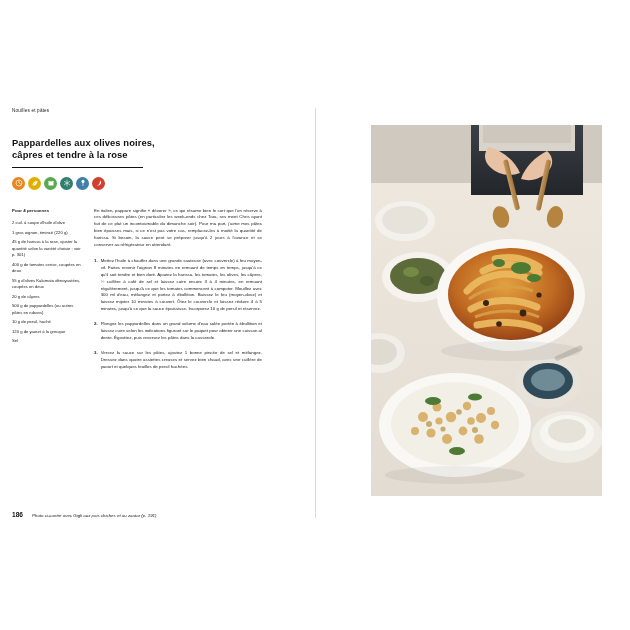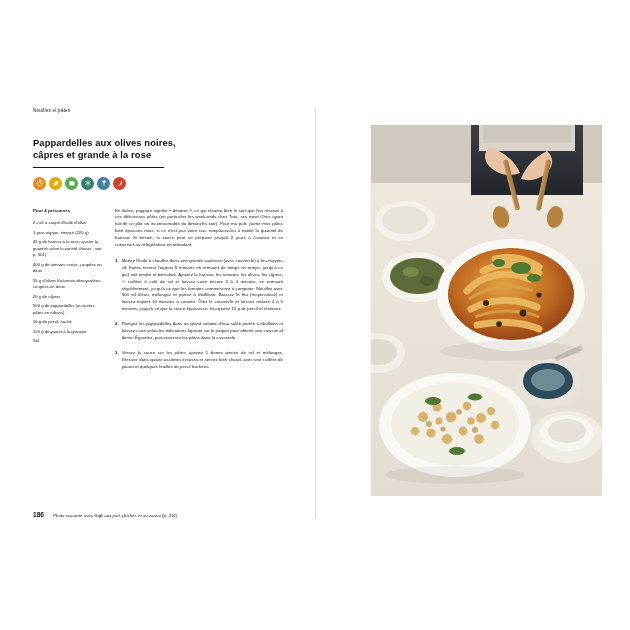--- a/index.html
+++ b/index.html
@@ -26,21 +26,21 @@
     left: 315px;
     top: 108px;
     width: 1px;
     height: 410px;
     background: #d9d9d9;
   }
 
   
   .left-page {
     position: absolute;
-    left: 33px;
+    left: 12px;
     top: 108px;
     width: 262px;
     height: 410px;
   }
   .running-head {
     font-size: 4.6px;
     letter-spacing: 0.2px;
     color: #1a1a1a;
     margin: 0 0 24px 0;
   }
@@ -163,21 +163,21 @@
 <body>
 
 <div class="page">
 
   <div class="gutter"></div>
 
   <div class="left-page">
 
     <div class="running-head">Nouilles et pâtes</div>
 
-    <h1 class="recipe-title"><span>Pappardelles aux olives noires,</span><br><span>câpres et grande à la rose</span></h1>
+    <h1 class="recipe-title"><span>Pappardelles aux olives noires,</span><br><span>câpres et tendre à la rose</span></h1>
     <div class="title-rule"></div>
 
     <div class="icon-row">
       <div class="icon-badge" style="background:#e8871e">
         <svg width="8" height="8" viewBox="0 0 16 16">
             <circle cx="8" cy="8" r="6" fill="none" stroke="#fff" stroke-width="1.4"></circle>
             <path d="M8 4.6V8l2.4 1.6" fill="none" stroke="#fff" stroke-width="1.4" stroke-linecap="round"></path>
           </svg>
       </div>
       <div class="icon-badge" style="background:#e0b000">

